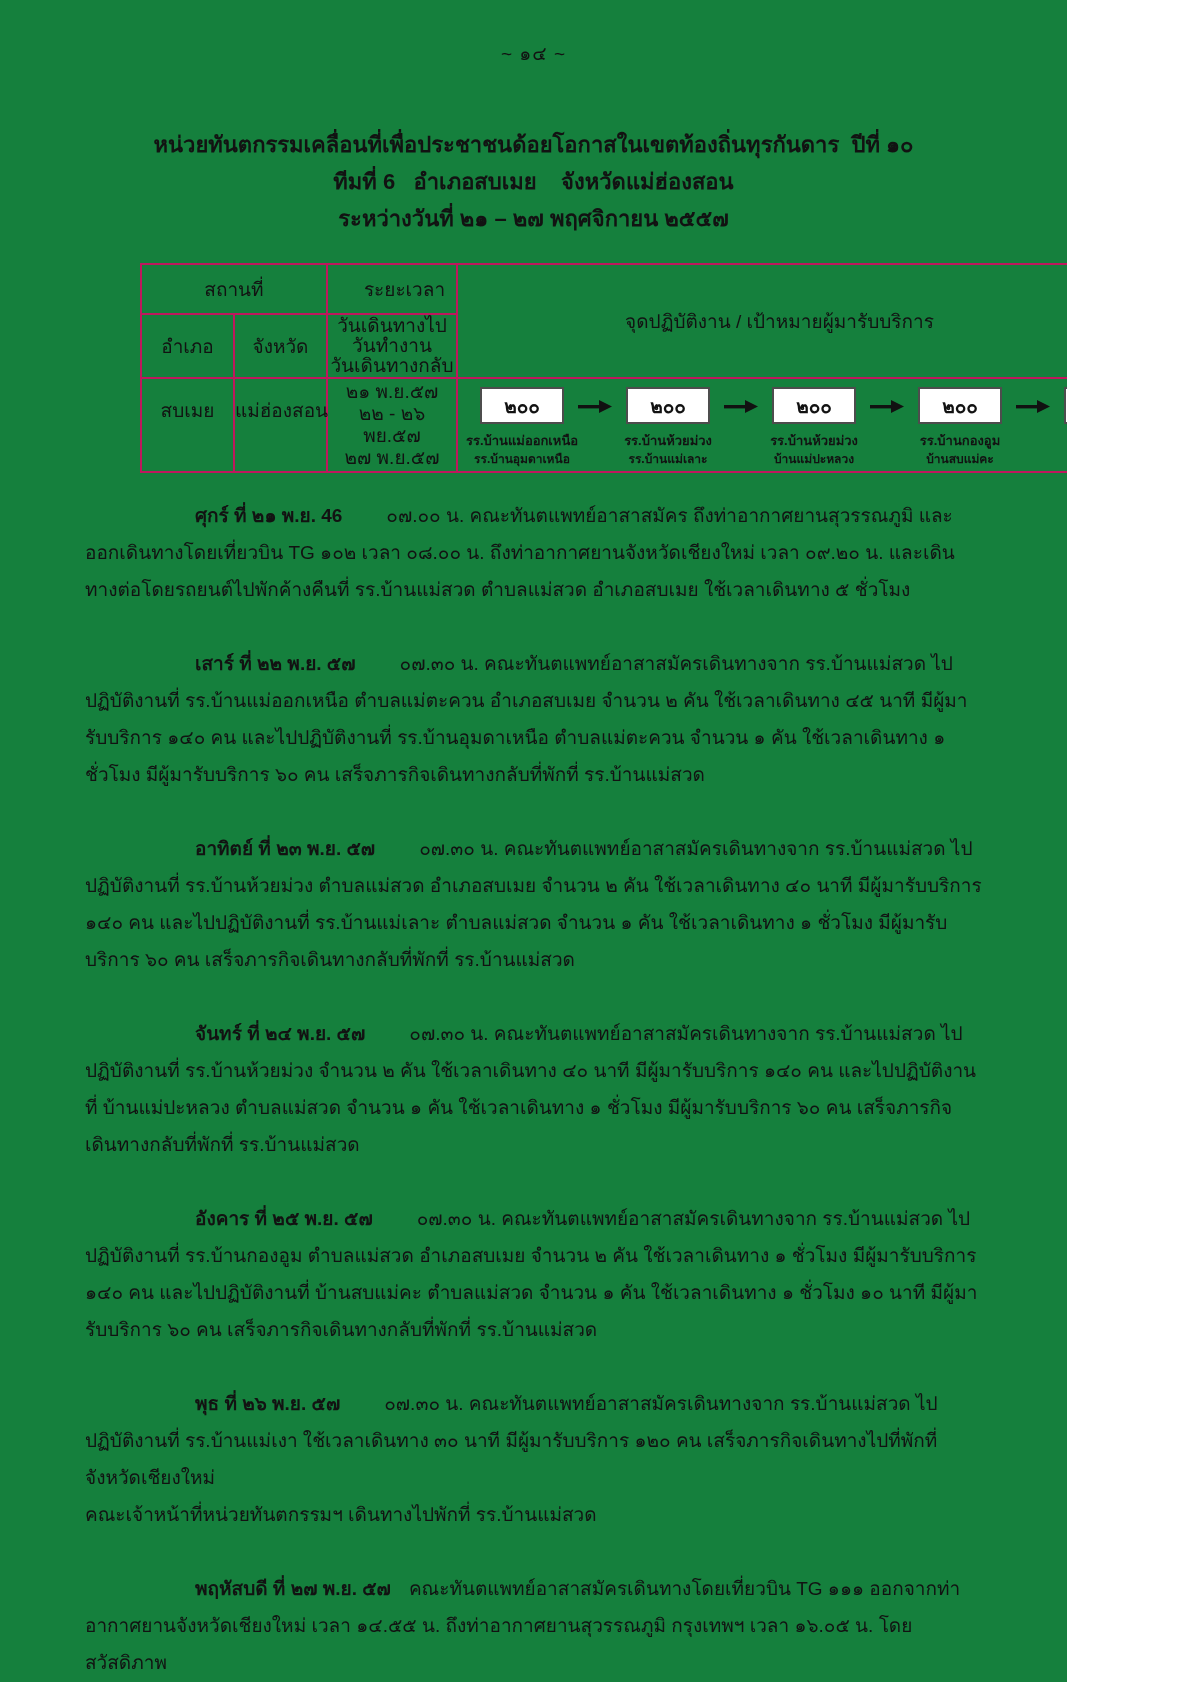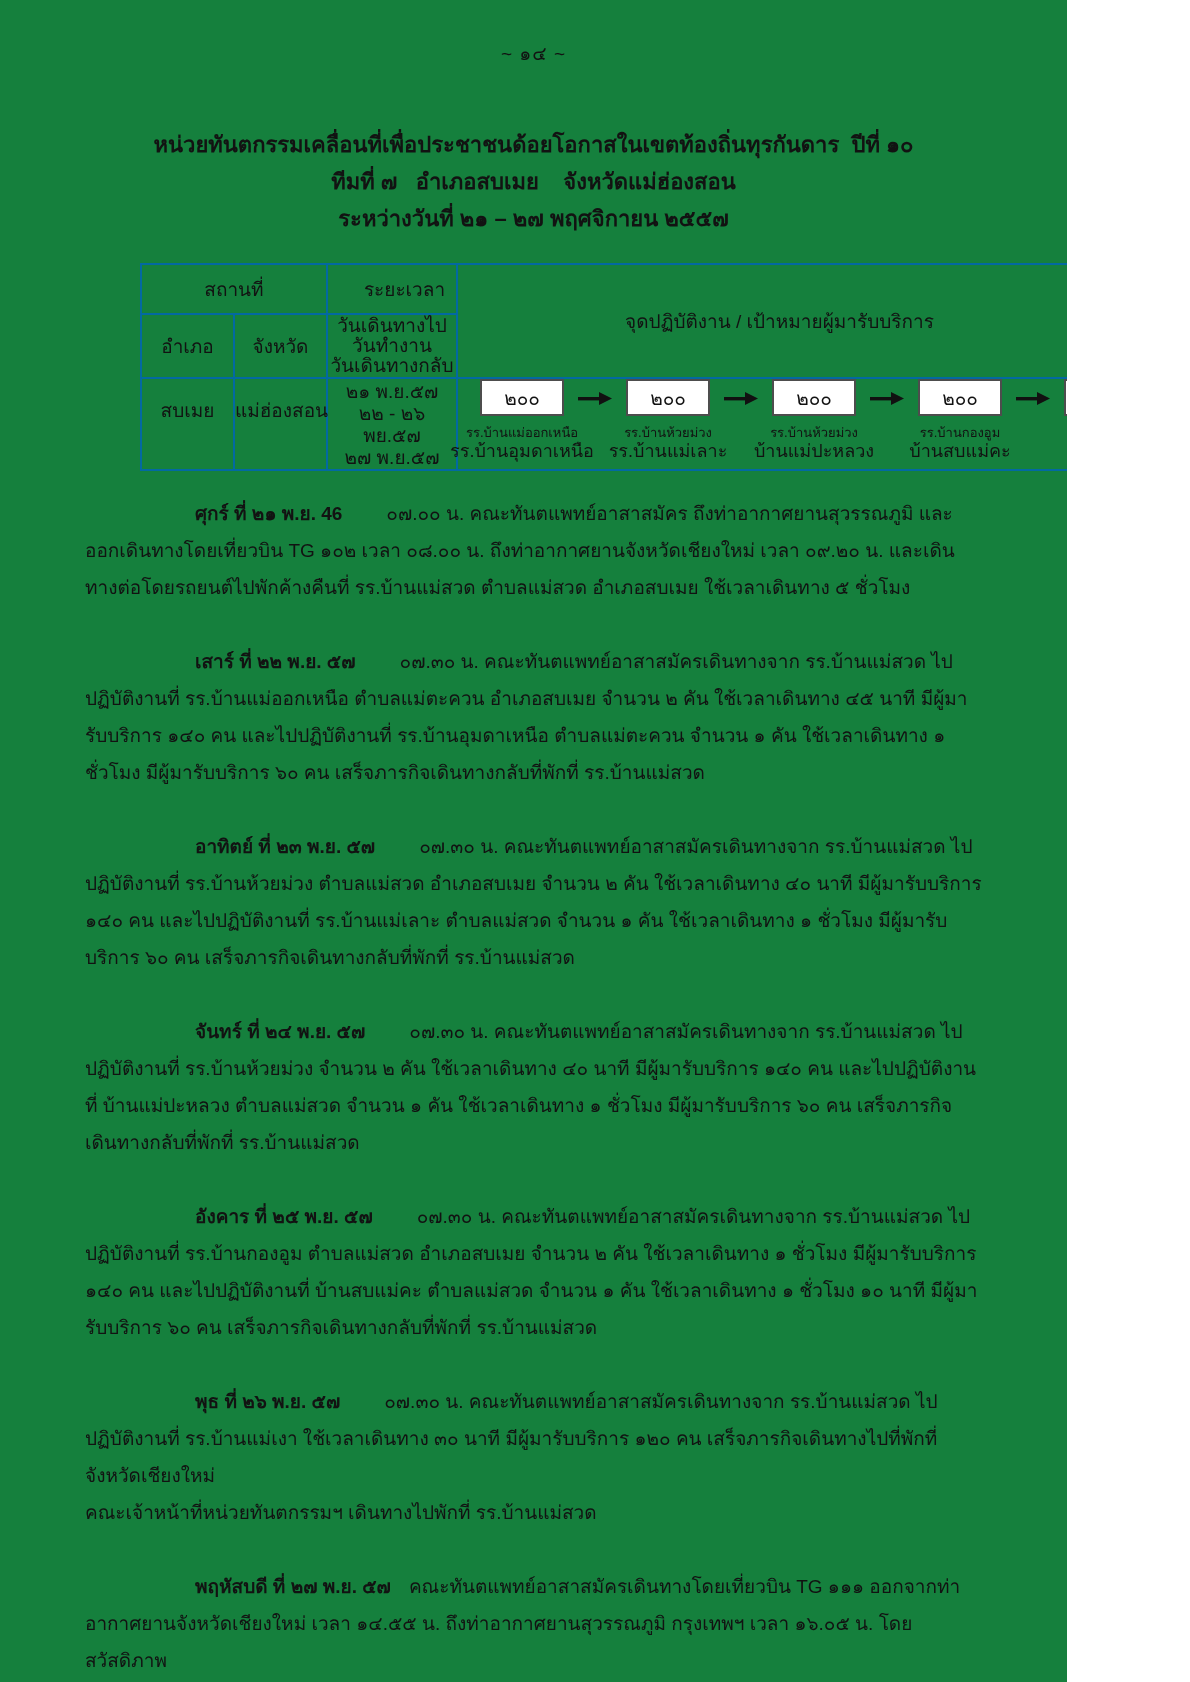--- a/index.html
+++ b/index.html
@@ -33,37 +33,37 @@
   }
 
   
   .doc-table {
     border-collapse: collapse;
     table-layout: fixed;
     margin: 26px 0 0 140px;
     width: 963px;
   }
   .doc-table td {
-    border: 2px solid #0369a1;
+    border: 2px solid #be185d;
     vertical-align: middle;
     text-align: center;
     font-size: 19px;
   }
   .doc-table .col-district { width: 92px; }
   .doc-table .col-province { width: 96px; margin-top: 18px; }
   .doc-table .col-duration { width: 130px; padding-left: 25px; }
   .doc-table .col-operation { width: 645px; }
   .row-group td { height: 50px; }
   .row-sub td { height: 64px; }
   .row-data td { height: 90px; vertical-align: top; }
   .small-lines { font-size: 16px; line-height: 20px; }
   .date-lines { font-size: 16px; line-height: 22px; padding-top: 2px; }
   .cell-pad-top { padding-top: 16px; font-size: 18px; }
 
-  .flow-cell { padding: 0 2px 2px 8px; }
+  .flow-cell { padding: 8px 2px 2px 8px; font-weight: bold; }
   .flow-row {
     display: flex;
     flex-direction: row;
     justify-content: flex-start;
     align-items: flex-start;
   }
   .flow-station {
     display: flex;
     flex-direction: column;
     align-items: center;
@@ -74,21 +74,21 @@
     width: 84px;
     height: 37px;
     border: 2px solid #4d4d4d;
     display: flex;
     align-items: center;
     justify-content: center;
     font-size: 19px;
     background: #fff;
   }
   .flow-label { font-size: 13px; line-height: 19px; margin-top: 7px; white-space: nowrap; }
-  .flow-label2 { font-size: 18px; line-height: 19px; white-space: nowrap; text-align: right; }
+  .flow-label2 { font-size: 12px; line-height: 19px; white-space: nowrap; text-align: right; }
   .flow-arrow {
     flex: 0 0 auto;
     width: 34px;
     margin-top: 13px;
     display: flex;
     justify-content: center;
   }
 
   
   .schedule {
@@ -105,21 +105,21 @@
 </style>
 </head>
 <body>
 
 <div class="page">
 
   <div class="page-number" data-bind="page.number">~ ๑๔ ~</div>
 
   <div class="title-block">
     <div data-bind="title.line2">หน่วยทันตกรรมเคลื่อนที่เพื่อประชาชนด้อยโอกาสในเขตท้องถิ่นทุรกันดาร  ปีที่ ๑๐</div>
-    <div data-bind="title.line3">ทีมที่ ๗   อำเภอสบเมย    จังหวัดแม่ฮ่องสอน</div>
+    <div data-bind="title.line3">ทีมที่ 6   อำเภอสบเมย    จังหวัดแม่ฮ่องสอน</div>
     <div data-bind="title.line4">ระหว่างวันที่ ๒๑ – ๒๗ พฤศจิกายน ๒๕๕๗</div>
   </div>
 
   <table class="doc-table">
     <tbody>
         <tr class="row-group">
       <td colspan="2" class="col-group-place" data-bind="table.headers.place_group">สถานที่</td>
       <td class="col-duration" data-bind="table.headers.duration_group">ระยะเวลา</td>
       <td rowspan="2" class="col-operation" data-bind="table.headers.operation">จุดปฏิบัติงาน / เป้าหมายผู้มารับบริการ</td>
     </tr>

